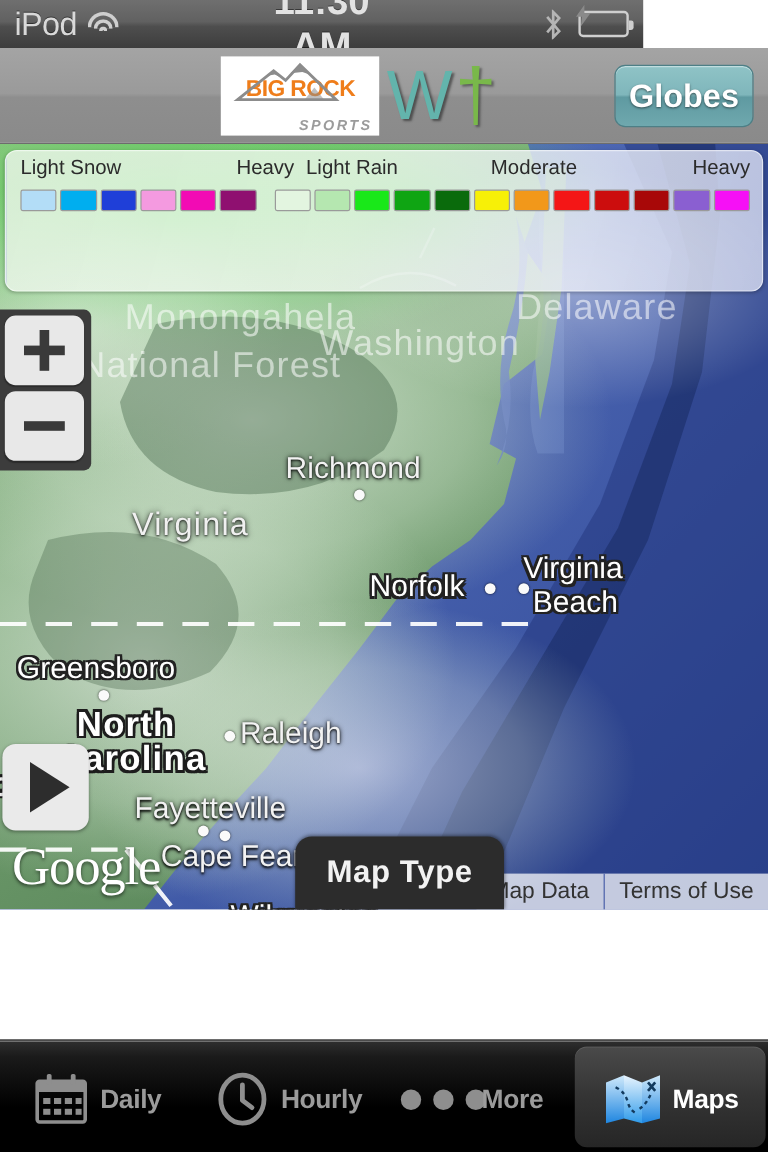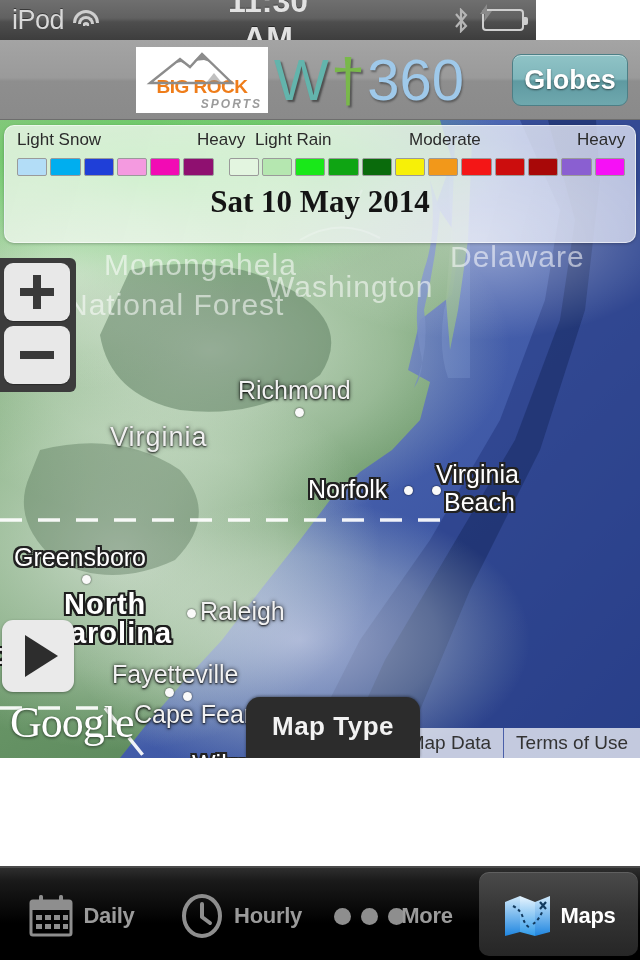--- a/index.html
+++ b/index.html
@@ -46,21 +46,21 @@
     border-bottom:1px solid #6d6d6d;
     display:flex; align-items:center; justify-content:center; gap:4px;
   }
   .brandwrap{ display:flex; align-items:center; margin-left:-40px; }
   .bigrock{
     width:132px; height:66px; background:#ffffff; position:relative; overflow:hidden;
     display:flex; flex-direction:column; justify-content:flex-end;
   }
   .br-mtn{ position:absolute; top:4px; left:0; width:132px; height:34px; }
   .br-name{ font-size:19px; font-weight:bold; color:#ef7d1a; text-align:center;
-    letter-spacing:-0.5px; line-height:1; margin-bottom:2px; font-family:"Liberation Sans",sans-serif;}
+    letter-spacing:-0.5px; line-height:1; margin-bottom:14px; font-family:"Liberation Sans",sans-serif;}
   .br-sub{ font-size:12px; font-style:italic; font-weight:bold; color:#9b9b9b;
     text-align:right; letter-spacing:2px; line-height:1; padding-right:6px; margin-bottom:3px;}
   .wx360{ display:flex; align-items:center; font-size:58px; line-height:1;
     margin-left:6px; font-weight:400; }
   .wx-w{ color:#63b4ac; font-weight:500; text-shadow:2px 2px 2px rgba(0,0,0,.45); }
   .wx-t{ color:#79b84a; font-weight:500; margin:0 2px; text-shadow:2px 2px 2px rgba(0,0,0,.4);
          font-size:62px; }
   .wx-360{ color:#9fc9ea; font-weight:400; text-shadow:1px 2px 2px rgba(0,0,0,.35); }
   .globes{
     position:absolute; right:12px; top:14px; width:116px; height:52px; border-radius:9px;
@@ -196,21 +196,20 @@
           <path d="M58 10 L66 3 L74 11 L68 9 Z" fill="#8c8c8c"></path>
           <path d="M40 12 L44 8 L49 13 L45 11 Z" fill="#8c8c8c"></path>
           <path d="M78 22 L86 32 L70 32 Z" fill="#8c8c8c" opacity=".55"></path>
         </svg>
         <div class="br-name">BIG ROCK</div>
         <div class="br-sub">SPORTS</div>
       </div>
       <div class="wx360">
         <span class="wx-w">W</span>
         <span class="wx-t">†</span>
-        <span class="wx-360">360</span>
       </div>
     </div>
     <div class="globes">Globes</div>
   </div>
 
   <div class="maparea">
 
     <svg class="map-bg" viewBox="0 0 640 638" preserveAspectRatio="none">
       <defs>
         <linearGradient id="ocean" x1="0" y1="0" x2="1" y2="1">
@@ -298,21 +297,20 @@
           <div class="sw" style="background: rgb(15, 165, 19); width: 30.2778px;"></div>
           <div class="sw" style="background: rgb(10, 107, 12); width: 30.2778px;"></div>
           <div class="sw" style="background: rgb(247, 240, 7); width: 30.2778px;"></div>
           <div class="sw" style="background: rgb(242, 152, 26); width: 30.2778px;"></div>
           <div class="sw" style="background: rgb(244, 22, 22); width: 30.2778px;"></div>
           <div class="sw" style="background: rgb(204, 13, 13); width: 30.2778px;"></div>
           <div class="sw" style="background: rgb(168, 8, 8); width: 30.2778px;"></div>
           <div class="sw" style="background: rgb(138, 95, 209); width: 30.2778px;"></div>
           <div class="sw" style="background: rgb(246, 16, 246); width: 30.2778px;"></div>
         </div>
-      <div class="datebar">Sat 10 May 2014</div>
     </div>
 
     <div class="zoomctl">
       <div class="zbtn">
         <span class="zbtn-inner">
           <i class="bar plus-h"></i>
             <i class="bar plus-v"></i>
         </span>
       </div>
       <div class="zbtn">
@@ -345,21 +343,21 @@
         <div class="mlabel lbl-city" style="left: 14px; top: 423px;">Greensboro</div>
         <div class="mlabel lbl-state bold" style="left: 64px; top: 468px;">North</div>
         <div class="mlabel lbl-state bold" style="left: 48px; top: 497px;">Carolina</div>
         <div class="mlabel lbl-state bold" style="left: -8px; top: 518px;">otte</div>
         <div class="mlabel lbl-city soft" style="left: 200px; top: 477px;">Raleigh</div>
         <div class="mlabel lbl-city soft" style="left: 112px; top: 540px;">Fayetteville</div>
         <div class="mlabel lbl-city soft" style="left: 134px; top: 580px;">Cape Fear</div>
         <div class="mlabel lbl-city" style="left: 192px; top: 630px;">Wilmington</div>
         <div class="mlabel lbl-ghost" style="left: 104px; top: 128px;">Monongahela</div>
         <div class="mlabel lbl-ghost" style="left: 66px; top: 168px;">National Forest</div>
-        <div class="mlabel lbl-ghost" style="left: 450px; top: 120px;">Delaware</div>
+        <div class="mlabel lbl-ghost" style="left: 430px; top: 120px;">Delaware</div>
         <div class="mlabel lbl-ghost" style="left: 266px; top: 150px;">Washington</div>
         <div class="dot" style="left: 295px; top: 288px;"></div>
         <div class="dot" style="left: 404px; top: 366px;"></div>
         <div class="dot" style="left: 432px; top: 366px;"></div>
         <div class="dot" style="left: 82px; top: 455px;"></div>
         <div class="dot" style="left: 187px; top: 489px;"></div>
         <div class="dot" style="left: 165px; top: 568px;"></div>
         <div class="dot" style="left: 183px; top: 572px;"></div>
       </div>
   </div>

